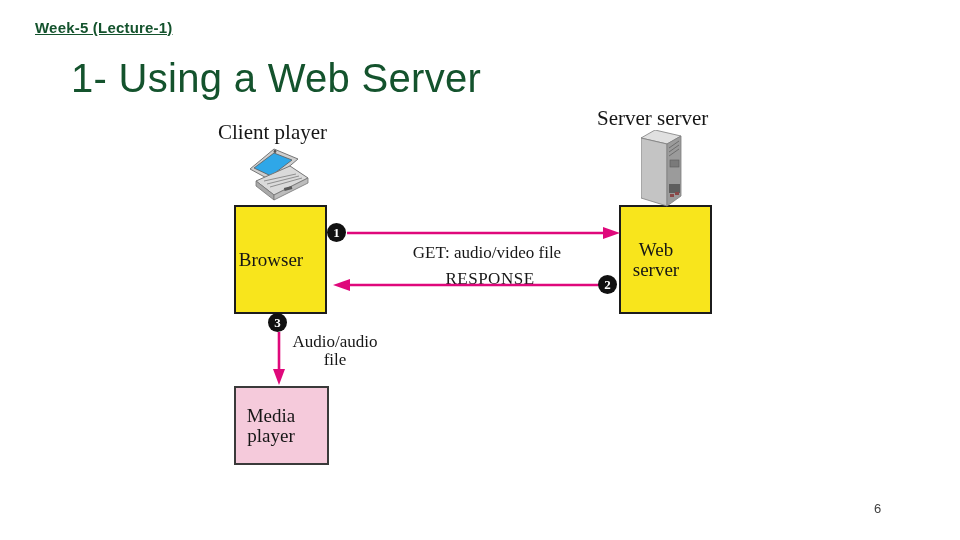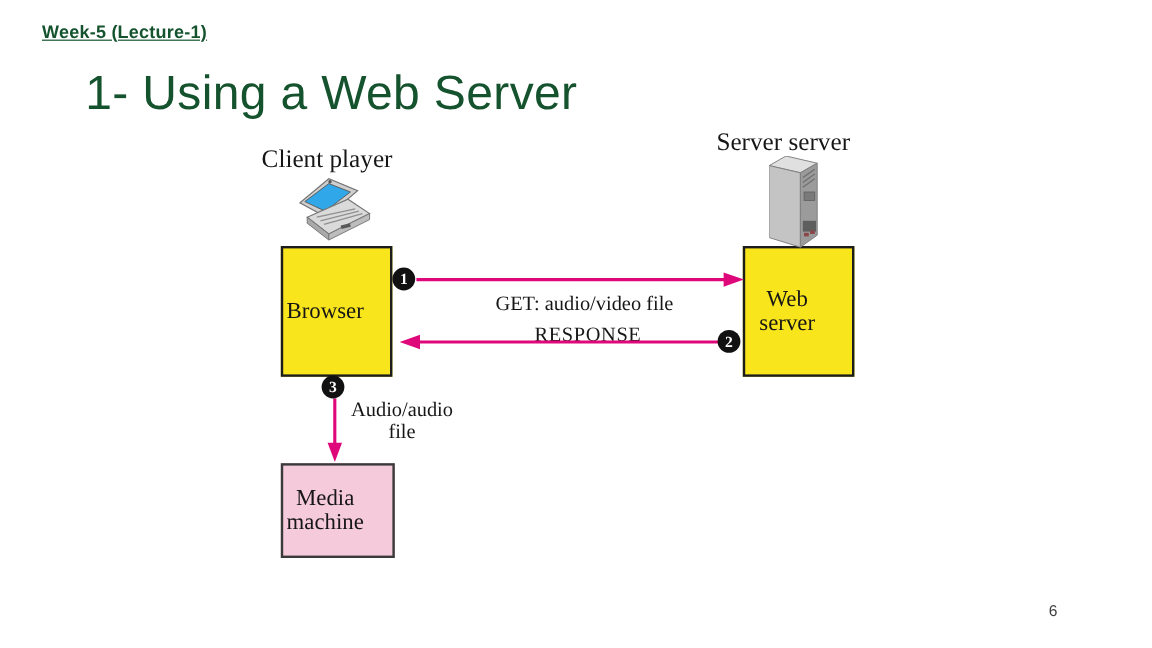--- a/index.html
+++ b/index.html
@@ -98,21 +98,21 @@
     </svg>
   </div>
 
   <div class="abs node node-yellow serif-label">
     <span class="node-text">Browser</span>
   </div>
   <div class="abs node node-yellow right serif-label">
     <span class="node-text">Web server</span>
   </div>
   <div class="abs node node-pink serif-label">
-    <span class="node-text">Media machine</span>
+    <span class="node-text">Media player</span>
   </div>
 
   <svg class="abs arrow-layer" viewBox="0 0 960 540">
     <g stroke="#DF087B" fill="#DF087B">
       <line x1="347" y1="233" x2="606" y2="233" stroke-width="2.6"></line>
       <polygon points="620,233 603,227 603,239" stroke="none"></polygon>
     </g>
     <g stroke="#DF087B" fill="#DF087B">
       <line x1="607" y1="285" x2="347" y2="285" stroke-width="2.6"></line>
       <polygon points="333,285 350,279 350,291" stroke="none"></polygon>

